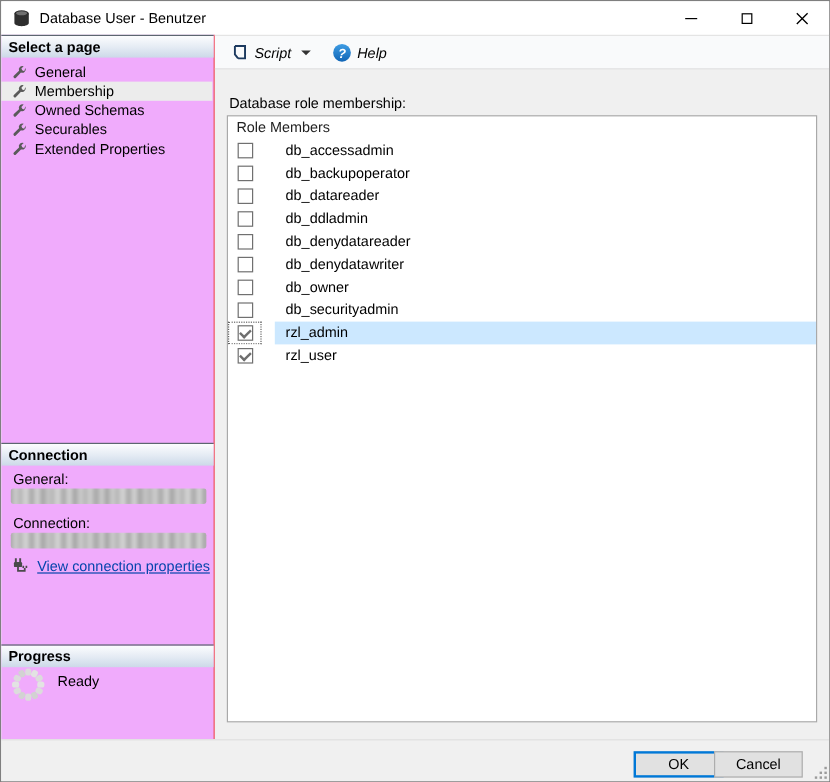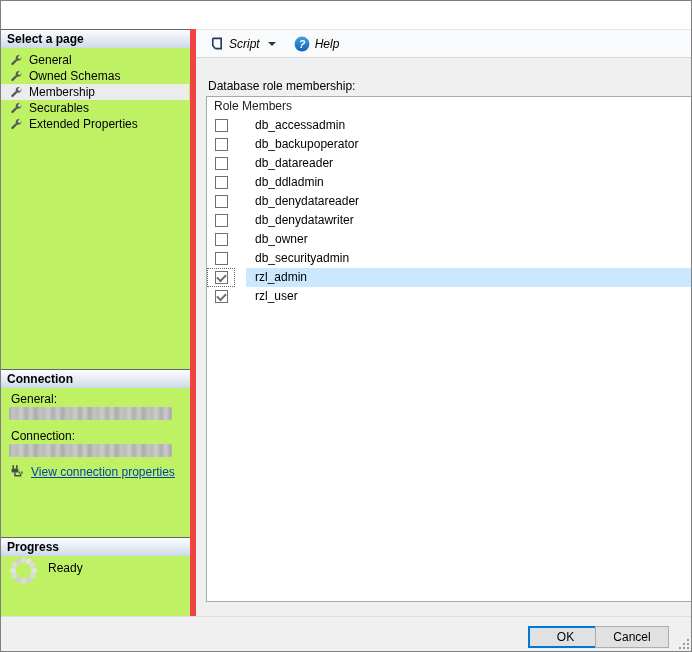--- a/index.html
+++ b/index.html
@@ -24,22 +24,22 @@
   }
   .titlebar .app-icon { margin-left:9px; width:16px; height:16px; }
   .titlebar .title { margin-left:7px; }
   .win-controls { position:absolute; right:0; top:0; height:28px; display:flex; }
   .win-btn { width:46px; height:28px; display:flex; align-items:center; justify-content:center; }
   .glyph-min { width:10px; height:1px; background:#000; }
   .glyph-max { width:9px; height:9px; border:1px solid #000; }
   
   .mainrow { position:absolute; top:28px; left:0; right:0; bottom:35px; display:flex; }
   .sidebar {
-    position:relative; width:195px; height:100%;
-    background:#bef264; border-right:6px solid #ef4444;
+    position:relative; width:178px; height:100%;
+    background:#f0abfc; border-right:1px solid #ef4444;
   }
   .panel-header {
     position:absolute; left:0; right:0; height:19px;
     background:linear-gradient(180deg,#fcfdfe 0%,#e3eaf3 55%,#ccd9e8 100%);
     border-top:1px solid #5c6670;
     font-weight:bold; line-height:18px; padding-left:6px;
   }
   .hdr-select { top:0; }
   .hdr-connection { top:340px; }
   .hdr-progress { top:508px; }
@@ -116,43 +116,64 @@
   .btn-ok { left:527px; width:75px; border:2px solid #0078d7; line-height:18px; }
   .btn-cancel { left:594px; width:74px; }
   .grip { position:absolute; right:2px; bottom:2px; width:12px; height:12px; }
   .grip i { position:absolute; width:2px; height:2px; background:#9b9b9b; }
 </style>
 </head>
 <body>
 
 <div class="window">
 
+  <div class="titlebar">
+    <svg class="app-icon" viewBox="0 0 16 16">
+      <path d="M2 4.2v8c0 1.5 2.7 2.6 6 2.6s6-1.1 6-2.6v-8z" fill="#2e2e2e"></path>
+      <ellipse cx="8" cy="4.2" rx="6" ry="2.6" fill="#2e2e2e"></ellipse>
+      <ellipse cx="8" cy="4.0" rx="4.6" ry="1.7" fill="#6f6f6f"></ellipse>
+    </svg>
+    <span class="title">Database User - Benutzer</span>
+    <div class="win-controls">
+      <div class="win-btn">
+          <div class="glyph-min"></div>
+        </div>
+      <div class="win-btn">
+          <div class="glyph-max"></div>
+        </div>
+      <div class="win-btn">
+        <svg width="11" height="11" viewBox="0 0 11 11">
+          <path d="M1 1l9 9M10 1l-9 9" stroke="#000" stroke-width="1.1"></path>
+        </svg>
+      </div>
+    </div>
+  </div>
 
   <div class="mainrow">
 
     <div class="sidebar">
       <div class="panel-header hdr-select">Select a page</div>
       <div class="pages" id="pages">
           <div class="page-item">
             <svg class="wrench" viewBox="0 0 16 16">
               <path d="M13.8 3.1a3.7 3.7 0 0 1-4.6 4.9l-5.1 5.3a1.5 1.5 0 0 1-2.2-2.1l5.3-5.1a3.7 3.7 0 0 1 4.8-4.7L9.6 3.8l0.9 1.9 2 0.8z" fill="#5a5a5a"></path>
             </svg>
             <span>General</span>
           </div>
+          <div class="page-item selected">
+            <svg class="wrench" viewBox="0 0 16 16">
+              <path d="M13.8 3.1a3.7 3.7 0 0 1-4.6 4.9l-5.1 5.3a1.5 1.5 0 0 1-2.2-2.1l5.3-5.1a3.7 3.7 0 0 1 4.8-4.7L9.6 3.8l0.9 1.9 2 0.8z" fill="#5a5a5a"></path>
+            </svg>
+            <span>Membership</span>
+          </div>
           <div class="page-item">
             <svg class="wrench" viewBox="0 0 16 16">
               <path d="M13.8 3.1a3.7 3.7 0 0 1-4.6 4.9l-5.1 5.3a1.5 1.5 0 0 1-2.2-2.1l5.3-5.1a3.7 3.7 0 0 1 4.8-4.7L9.6 3.8l0.9 1.9 2 0.8z" fill="#5a5a5a"></path>
             </svg>
             <span>Owned Schemas</span>
-          </div>
-          <div class="page-item selected">
-            <svg class="wrench" viewBox="0 0 16 16">
-              <path d="M13.8 3.1a3.7 3.7 0 0 1-4.6 4.9l-5.1 5.3a1.5 1.5 0 0 1-2.2-2.1l5.3-5.1a3.7 3.7 0 0 1 4.8-4.7L9.6 3.8l0.9 1.9 2 0.8z" fill="#5a5a5a"></path>
-            </svg>
-            <span>Membership</span>
           </div>
           <div class="page-item">
             <svg class="wrench" viewBox="0 0 16 16">
               <path d="M13.8 3.1a3.7 3.7 0 0 1-4.6 4.9l-5.1 5.3a1.5 1.5 0 0 1-2.2-2.1l5.3-5.1a3.7 3.7 0 0 1 4.8-4.7L9.6 3.8l0.9 1.9 2 0.8z" fill="#5a5a5a"></path>
             </svg>
             <span>Securables</span>
           </div>
           <div class="page-item">
             <svg class="wrench" viewBox="0 0 16 16">
               <path d="M13.8 3.1a3.7 3.7 0 0 1-4.6 4.9l-5.1 5.3a1.5 1.5 0 0 1-2.2-2.1l5.3-5.1a3.7 3.7 0 0 1 4.8-4.7L9.6 3.8l0.9 1.9 2 0.8z" fill="#5a5a5a"></path>

